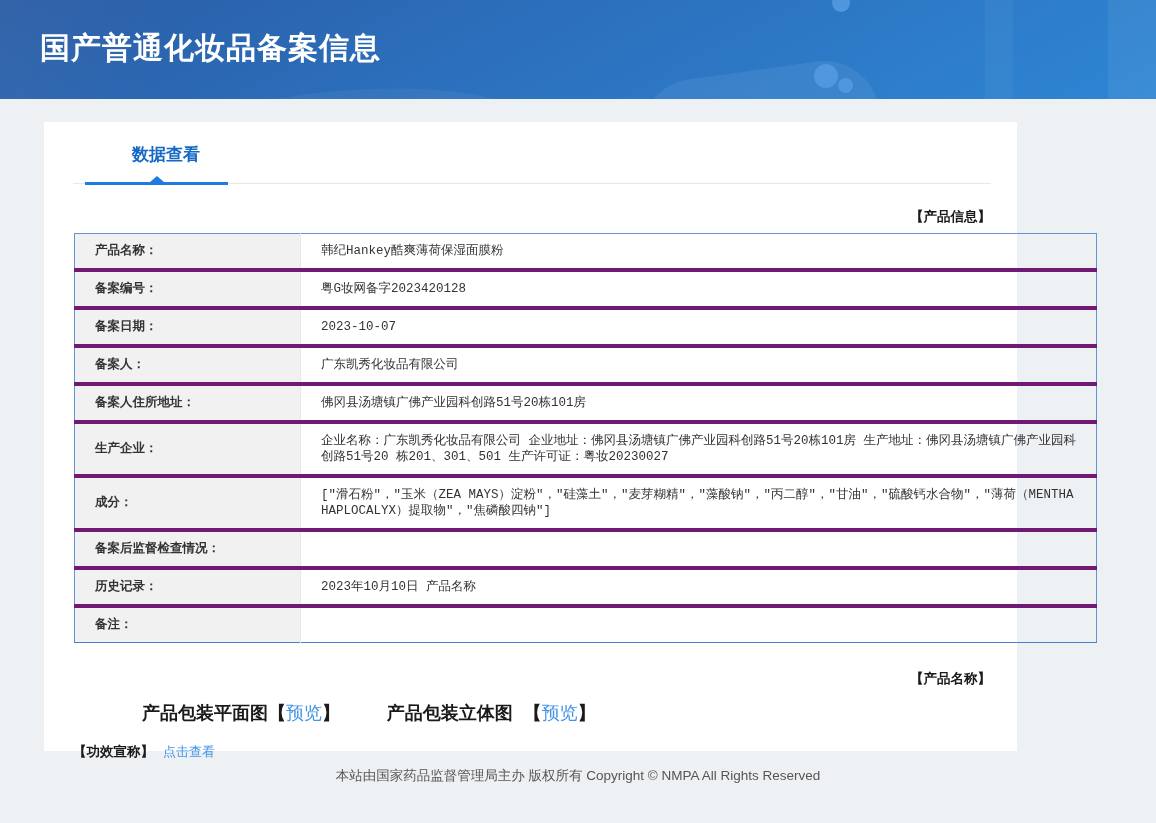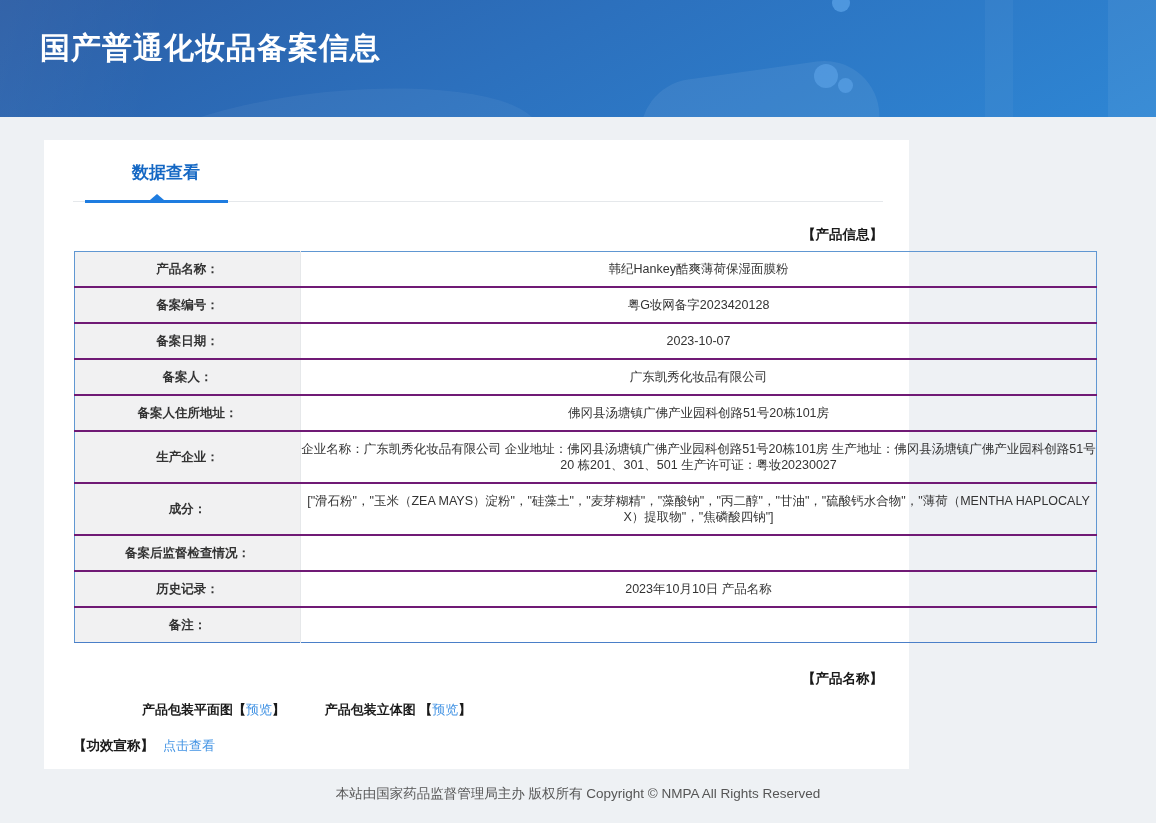--- a/index.html
+++ b/index.html
@@ -13,21 +13,21 @@
     position: relative;
     width: 1156px;
     height: 823px;
     overflow: hidden;
     background: #eef1f4;
   }
 
   
   .hero {
     position: relative;
-    height: 117px;
+    height: 99px;
     overflow: hidden;
     background: linear-gradient(152deg, #2b5da5 0%, #2c70bd 45%, #2e86d4 100%);
   }
   .hero-title {
     position: absolute;
     left: 40px;
     top: 28px;
     font-size: 30px;
     font-weight: bold;
     color: #ffffff;
@@ -54,23 +54,24 @@
   .decor-c1 { left: 832px; top: -6px; width: 18px; height: 18px; border-radius: 50%; background: rgba(120,190,255,0.45); }
   .decor-c2 { left: 814px; top: 64px; width: 24px; height: 24px; border-radius: 50%; background: rgba(120,190,255,0.35); }
   .decor-c3 { left: 838px; top: 78px; width: 15px; height: 15px; border-radius: 50%; background: rgba(120,190,255,0.35); }
   .decor-band-right1 { left: 985px; top: 0; width: 28px; height: 117px; background: rgba(255,255,255,0.04); }
   .decor-band-right2 { left: 1108px; top: 0; width: 48px; height: 117px; background: rgba(255,255,255,0.06); }
 
   
   .card {
     position: relative;
     margin: 23px 33px 0 44px;
-    width: 865px;
+    width: 973px;
     height: 629px;
     background: #ffffff;
+    font-family: Liberation Mono, monospace;
   }
   .tab-strip {
     margin: 0 26px 0 29px;
     padding-top: 21px;
     border-bottom: 1px solid #e5e8eb;
     position: relative;
   }
   .tab {
     display: inline-block;
     margin-left: 37px;
@@ -108,41 +109,40 @@
   }
 
   table.info-table {
     margin: 7px 26px 0 30px;
     width: 1023px;
     border-collapse: collapse;
     border: 1px solid #6097d2;
     border-bottom-color: #4a7fc8;
     table-layout: fixed;
   }
-  table.info-table tr + tr td { border-top: 2px solid #701a75; }
+  table.info-table tr + tr td { border-top: 4px solid #701a75; }
   table.info-table td {
-    padding: 9px 0;
+    padding: 9px 20px;
     font-size: 12.5px;
     line-height: 16px;
     vertical-align: middle;
     word-break: break-all;
-    text-align: center;
   }
   td.lbl {
     width: 226px;
     background: #f1f1f2;
     border-right: 1px solid #e6e8ea;
     font-weight: bold;
     color: #333;
   }
   td.val { color: #333; }
 
   .pack-line {
     margin: 13px 26px 16px 98px;
-    font-size: 13px;
+    font-size: 18px;
     color: #1a1a1a;
   }
   .pack-item { display: inline-block; }
   .pack-item + .pack-item { margin-left: 36px; }
   .pack-label { font-weight: bold; color: #1a1a1a; }
   a.link {
     color: #4494e4;
     text-decoration: none;
     cursor: pointer;
   }

